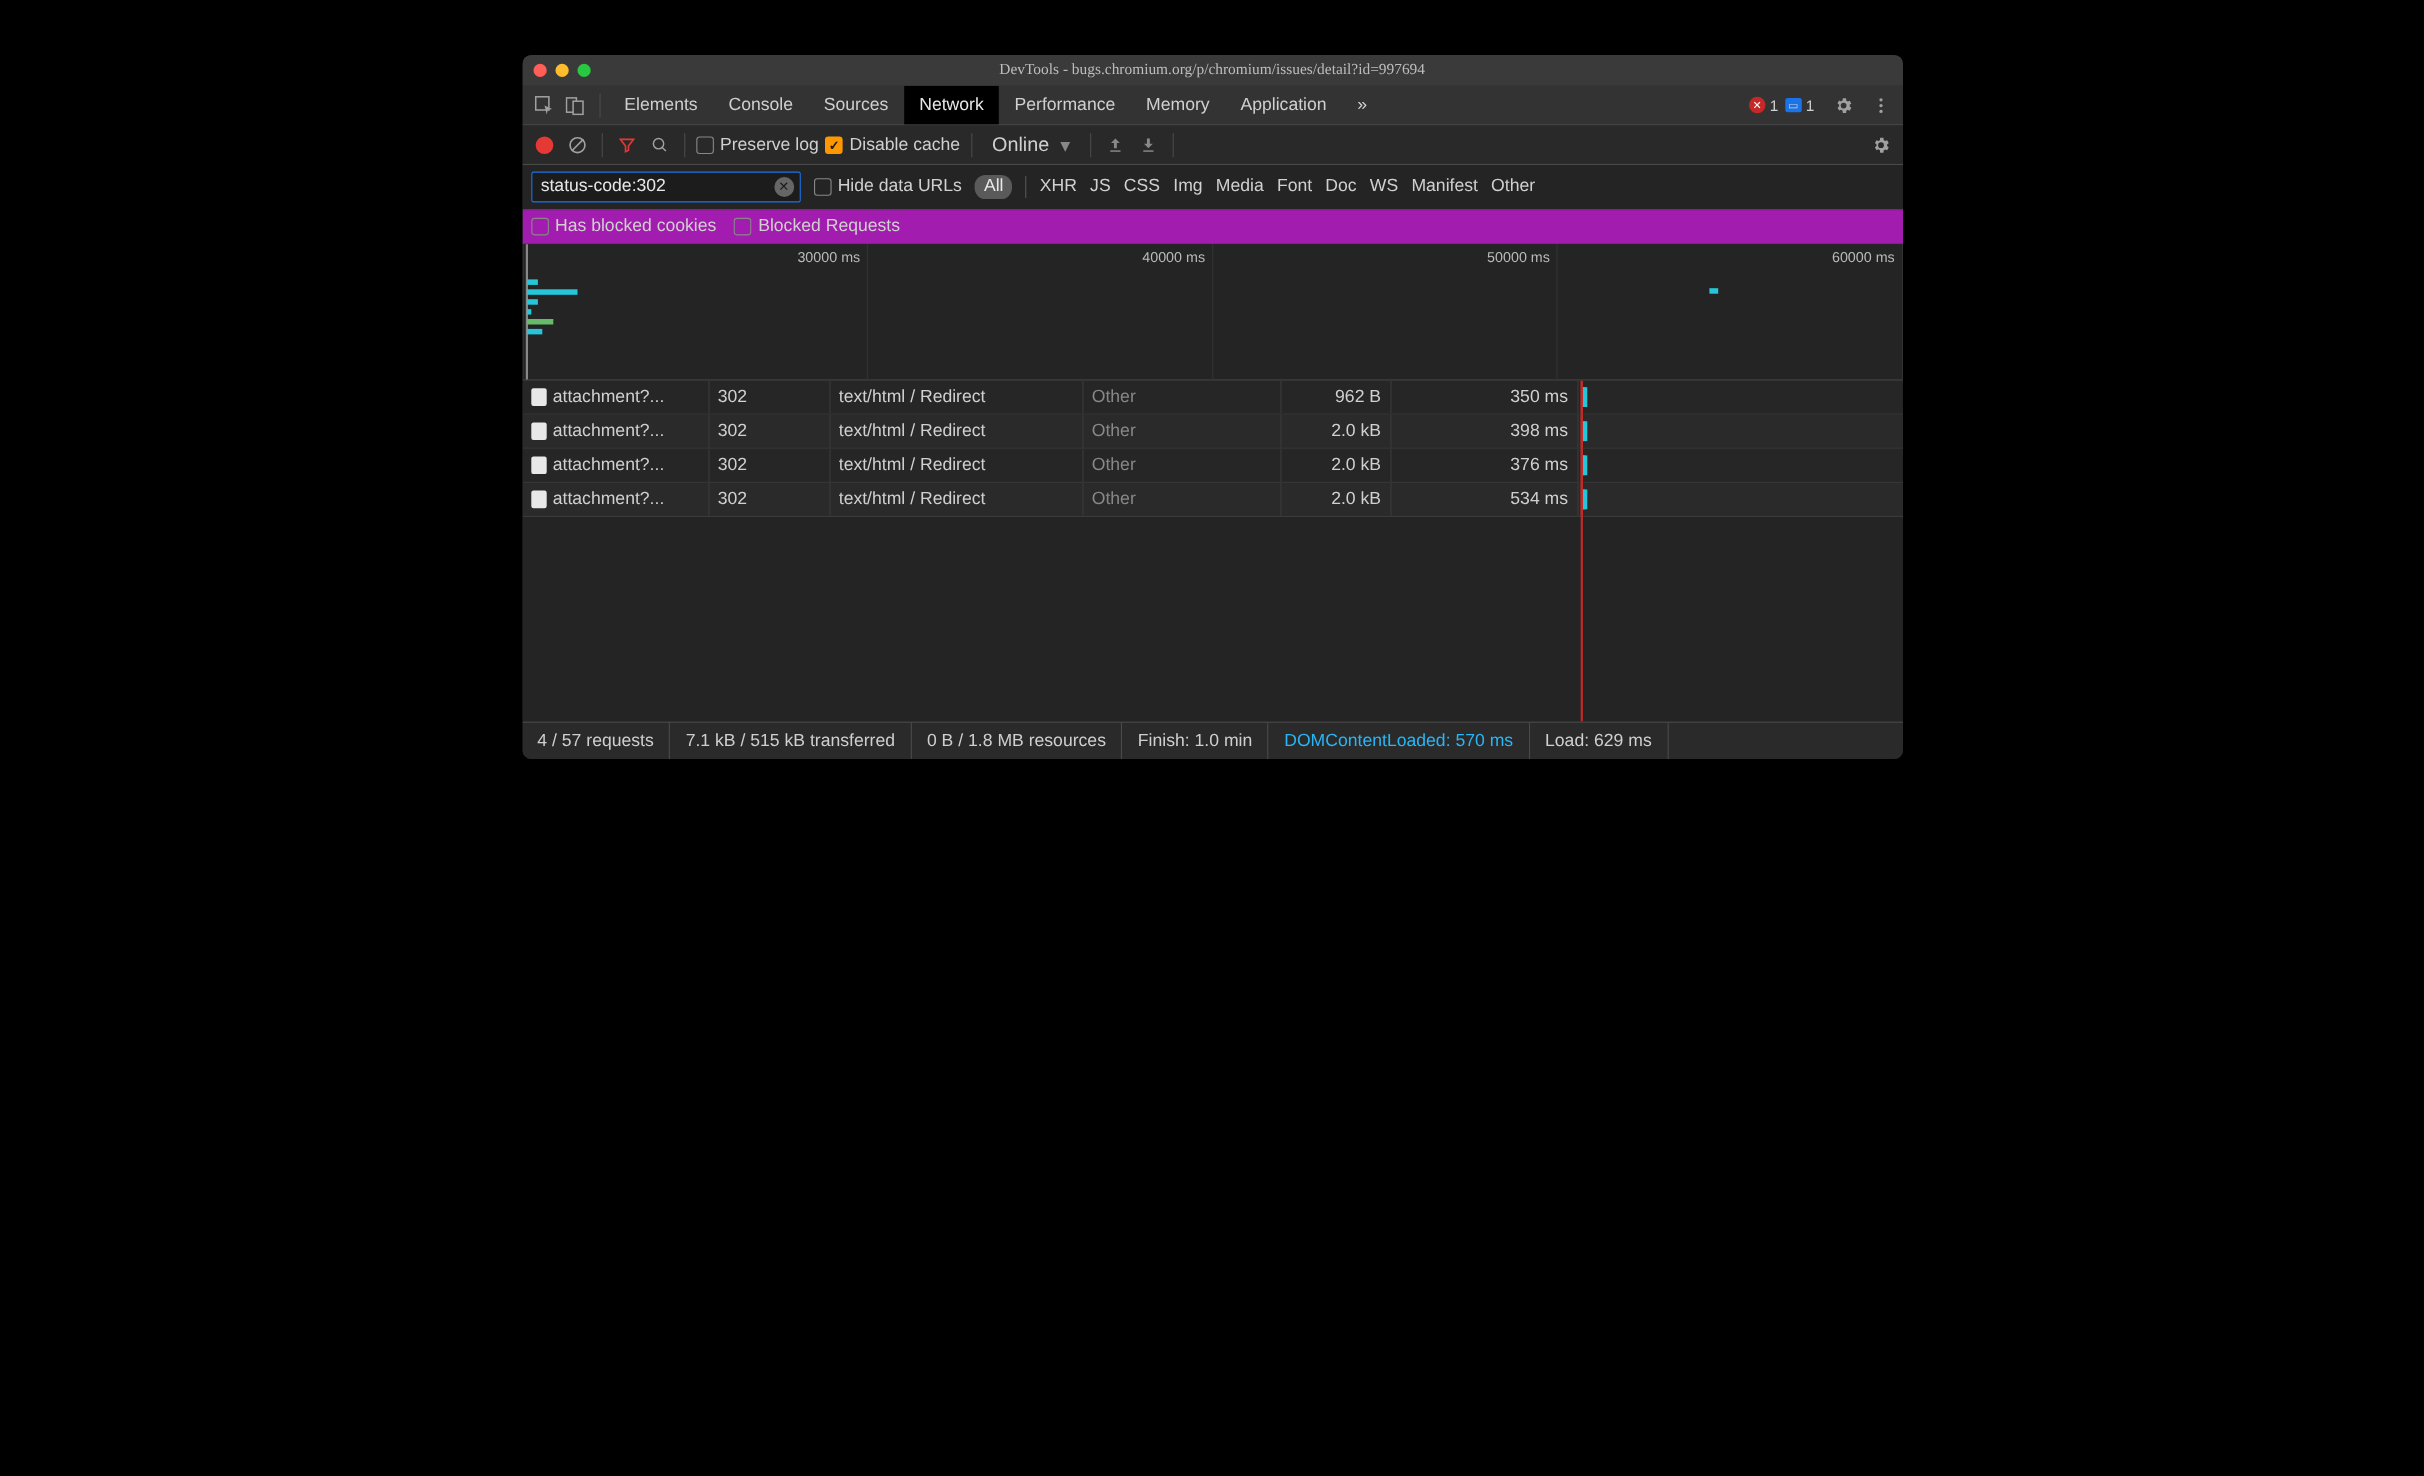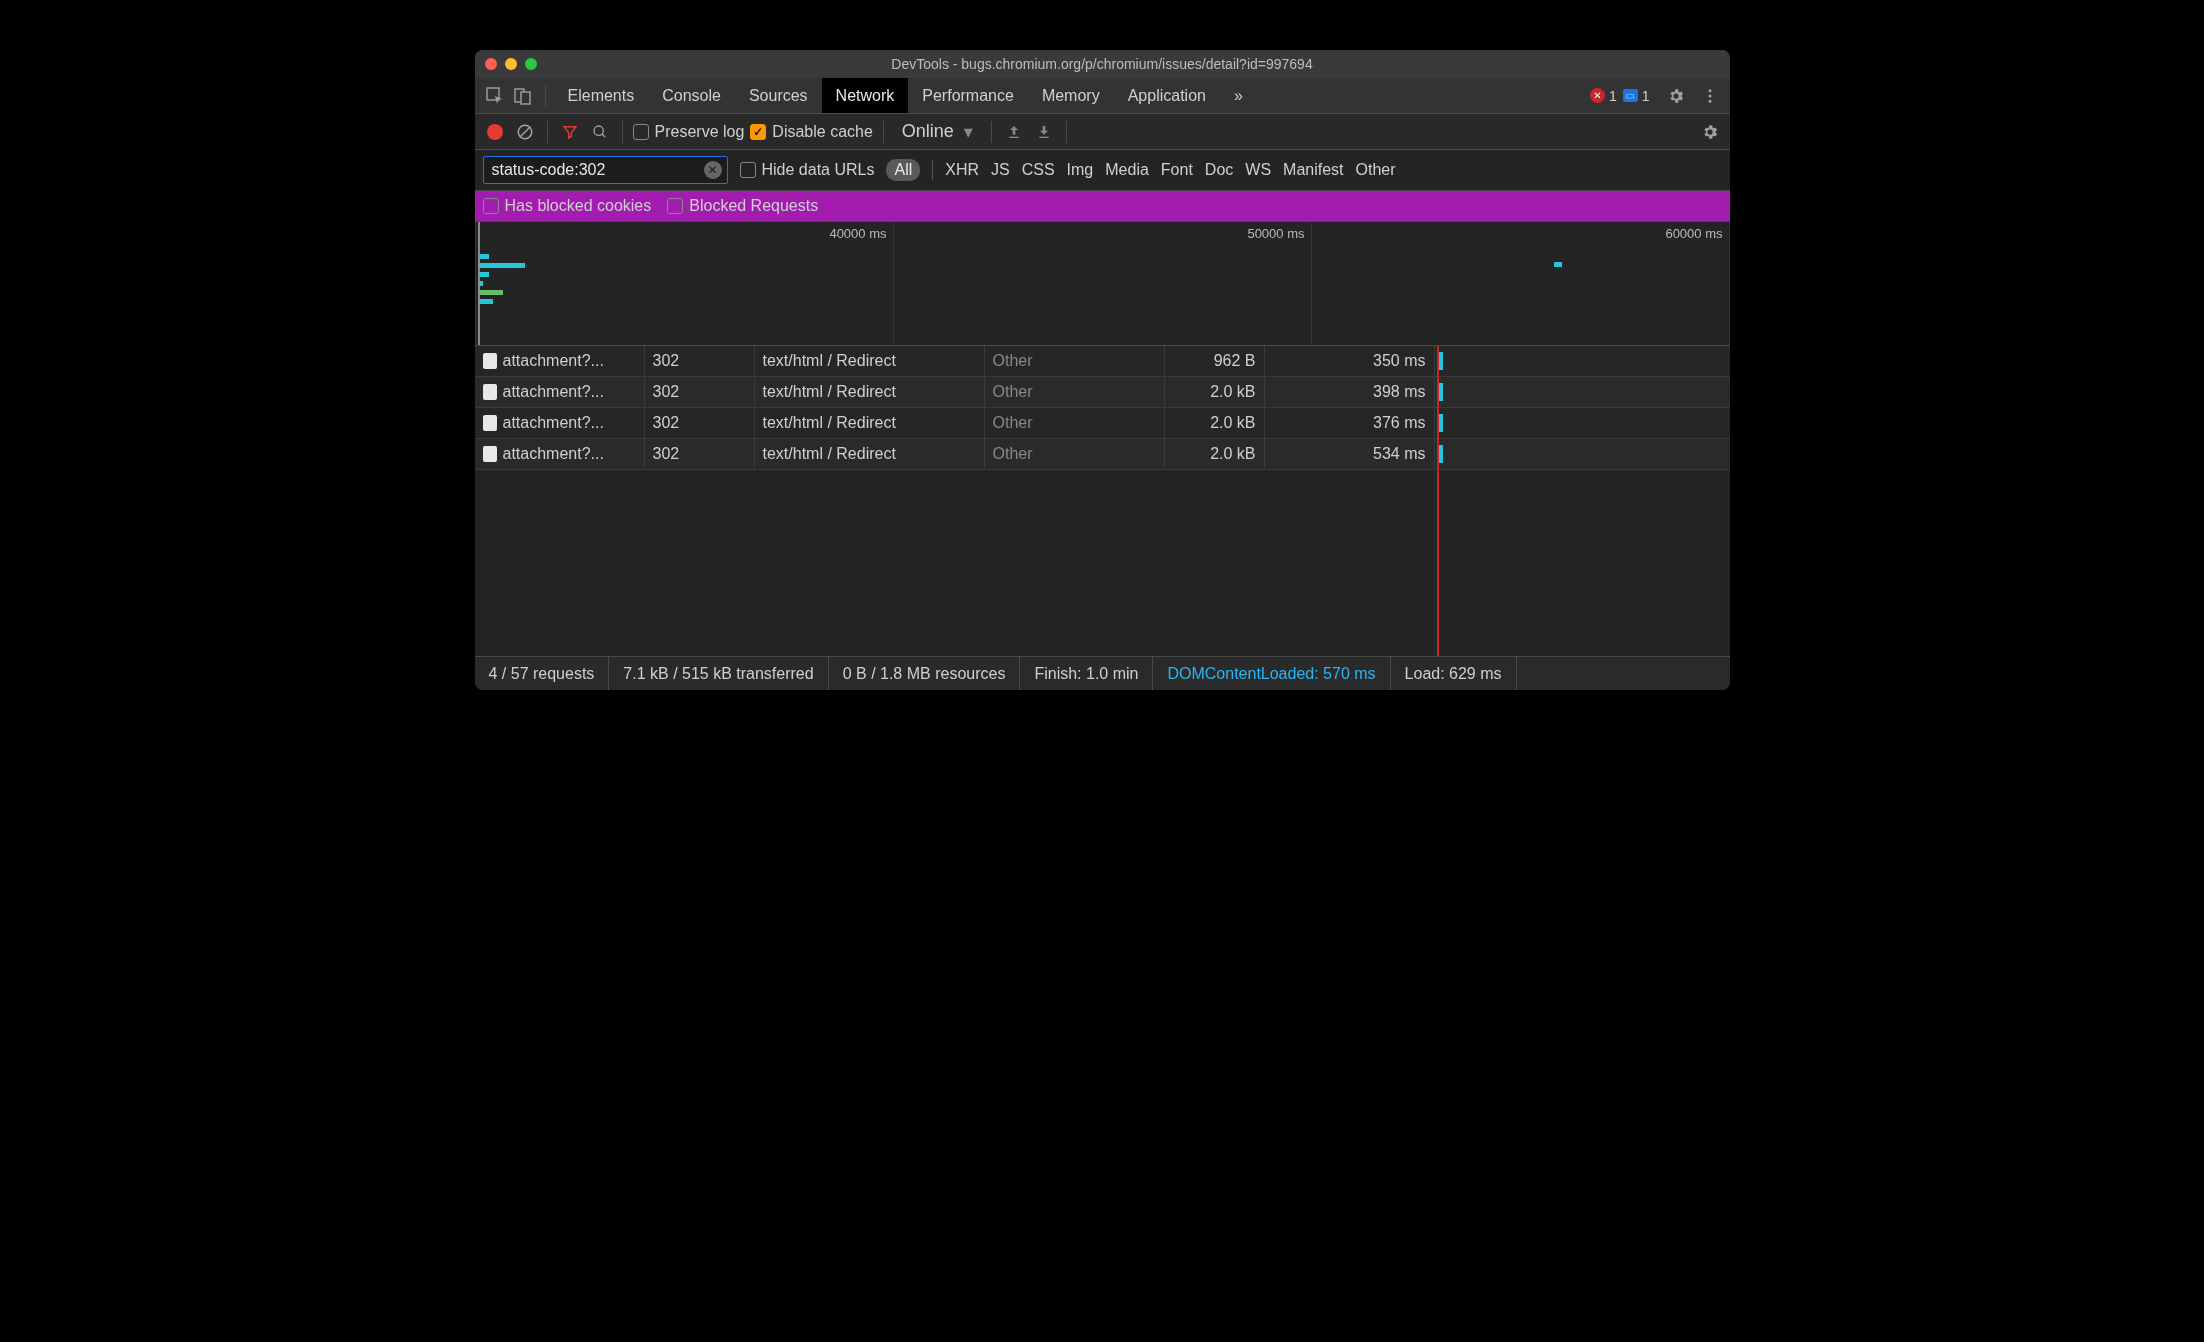--- a/index.html
+++ b/index.html
@@ -22,20 +22,21 @@
     box-shadow: 0 10px 40px rgba(0,0,0,0.6);
     background: #242424;
   }
   
   .titlebar {
     height: 28px;
     background: #3a3a3a;
     display: flex;
     align-items: center;
     position: relative;
+    font-family: Liberation Serif, serif;
   }
   .traffic-lights {
     display: flex;
     gap: 8px;
     margin-left: 10px;
   }
   .tl { width: 12px; height: 12px; border-radius: 50%; }
   .tl.red { background: #ff5f57; }
   .tl.yellow { background: #febc2e; }
   .tl.green { background: #28c840; }
@@ -413,20 +414,23 @@
       <div class="chkbox"></div>
       <span>Blocked Requests</span>
     </div>
   </div>
 
   <div class="overview">
     <div class="ov-cursor"></div>
     <div class="ov-grid">
       <div class="ov-col"></div>
       <div class="ov-col">
+          <span class="ov-label">30000 ms</span>
+        </div>
+      <div class="ov-col">
           <span class="ov-label">40000 ms</span>
         </div>
       <div class="ov-col">
           <span class="ov-label">50000 ms</span>
         </div>
       <div class="ov-col">
           <span class="ov-label">60000 ms</span>
         </div>
     </div>
     <div class="ov-bars">

